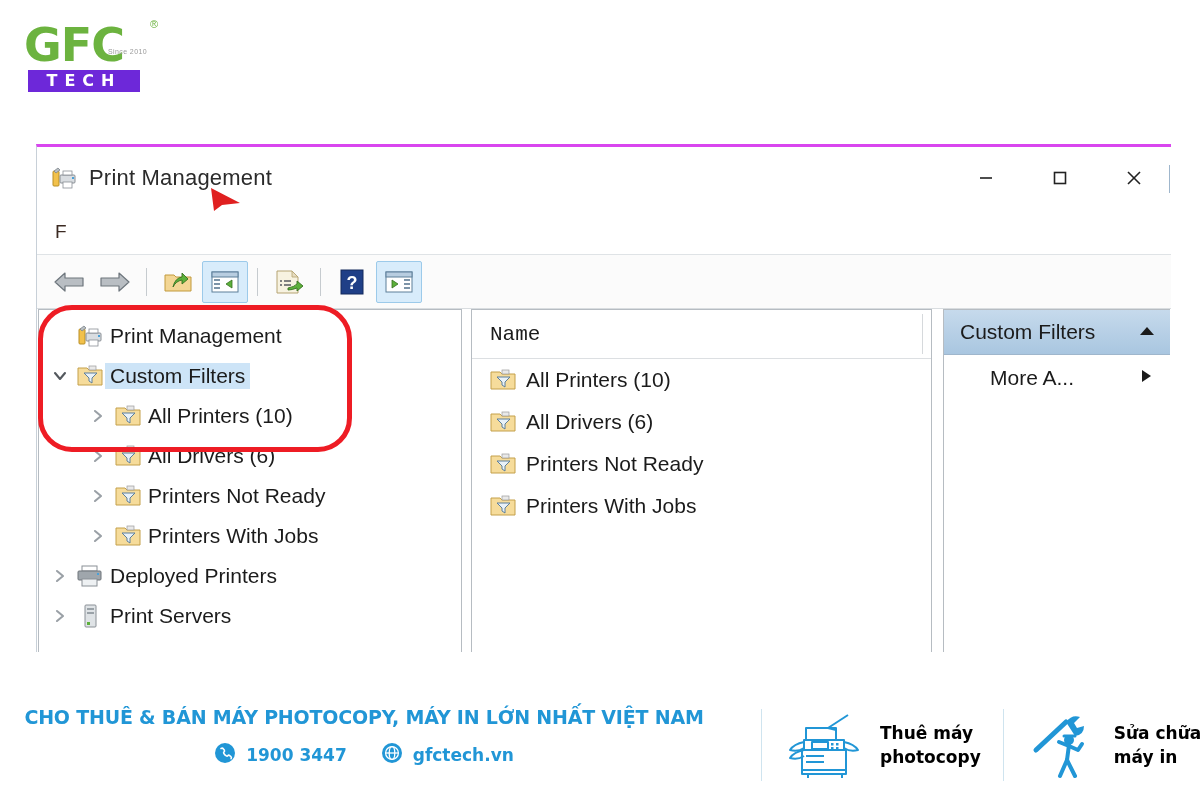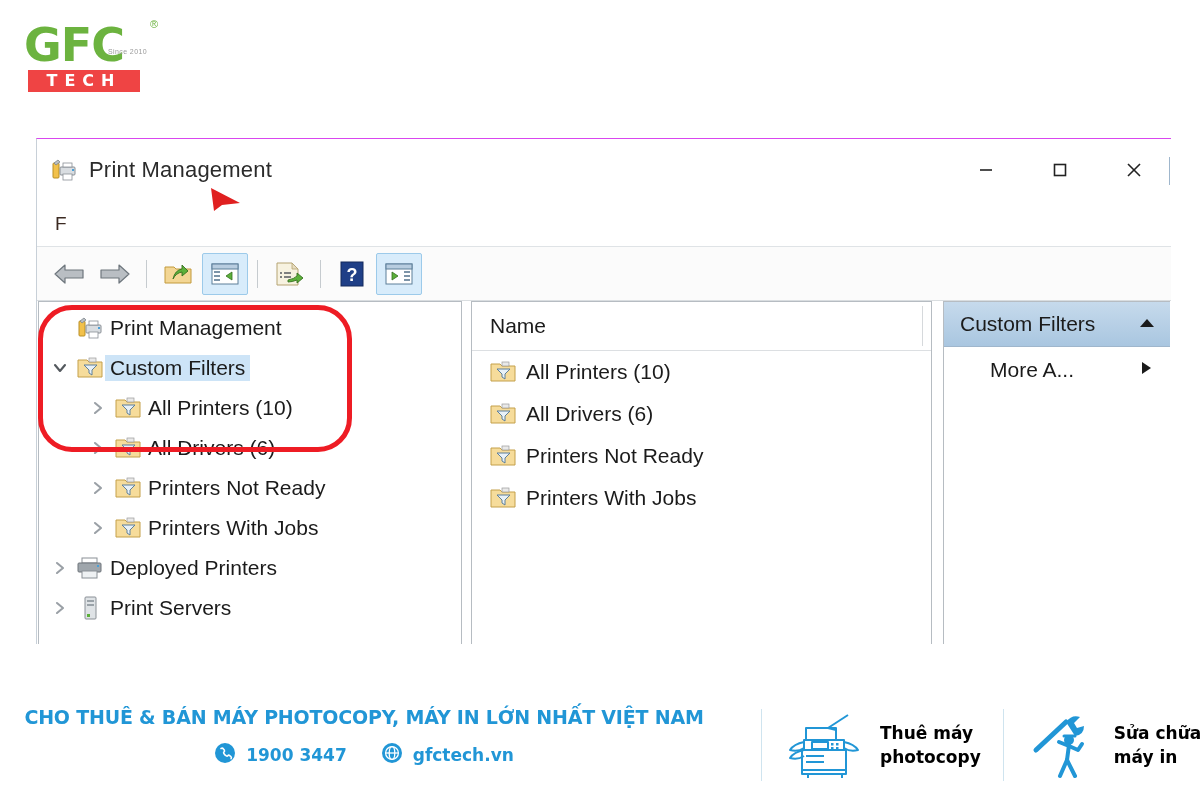--- a/index.html
+++ b/index.html
@@ -20,29 +20,29 @@
   .logo-reg{
     position:absolute;right:-2px;top:-4px;font-size:11px;color:#6cb33f;
     font-family:"Liberation Sans",sans-serif;
   }
   .logo-since{
     position:absolute;left:84px;top:26px;font-size:7px;color:#9a9a9a;
     letter-spacing:.4px;font-family:"Liberation Sans",sans-serif;
   }
   .logo-tech{
     position:absolute;left:4px;top:48px;width:112px;height:22px;
-    background:#ef4444;color:#ffffff;font-weight:bold;font-size:16px;
+    background:#6d28d9;color:#ffffff;font-weight:bold;font-size:16px;
     letter-spacing:7px;text-align:center;line-height:22px;
     font-family:"DejaVu Sans",sans-serif;
   }
 
   
   .win{
-    position:absolute;left:36px;top:138px;width:1134px;height:505px;
-    background:#be185d;border-left:1px solid #c8d0d8;border-top:1px solid #d946ef;
+    position:absolute;left:36px;top:144px;width:1134px;height:505px;
+    background:#be185d;border-left:1px solid #c8d0d8;border-top:3px solid #d946ef;
     overflow:hidden;
   }
   .titlebar{
     position:relative;height:62px;background:#ffffff;display:flex;align-items:center;
   }
   .title-icon{width:26px;height:24px;margin-left:14px;position:relative;flex:0 0 auto;}
   .title-text{
     margin-left:12px;font-size:22px;color:#2b2b2b;
     font-family:"Liberation Sans",sans-serif;letter-spacing:.2px;
   }
@@ -94,21 +94,21 @@
   .trow.selected .tlabel{background:#cde4f7;}
   .indent1{padding-left:6px;}
   .indent2{padding-left:44px;}
 
   
   .list-head{
     height:48px;display:flex;align-items:center;border-bottom:1px solid #dcdfe2;
     background:#ffffff;position:relative;
   }
   .list-head-label{
-    font-size:21px;color:#1b1b1b;padding-left:18px;font-family:Liberation Sans, sans-serif;
+    font-size:21px;color:#1b1b1b;padding-left:18px;font-family:Liberation Mono, monospace;
   }
   .colsep{position:absolute;left:450px;top:4px;width:1px;height:40px;background:#d6d9dc;}
   .lrow{display:flex;align-items:center;height:42px;padding-left:16px;}
   .lrow .ticon{margin-right:8px;}
   .llabel{font-size:21px;color:#1b1b1b;font-family:"Liberation Sans",sans-serif;white-space:nowrap;}
 
   
   .act-head{
     height:46px;display:flex;align-items:center;padding-left:16px;
     background:linear-gradient(#fcfcfc,#eceef0);border-bottom:1px solid #c9ced3;

